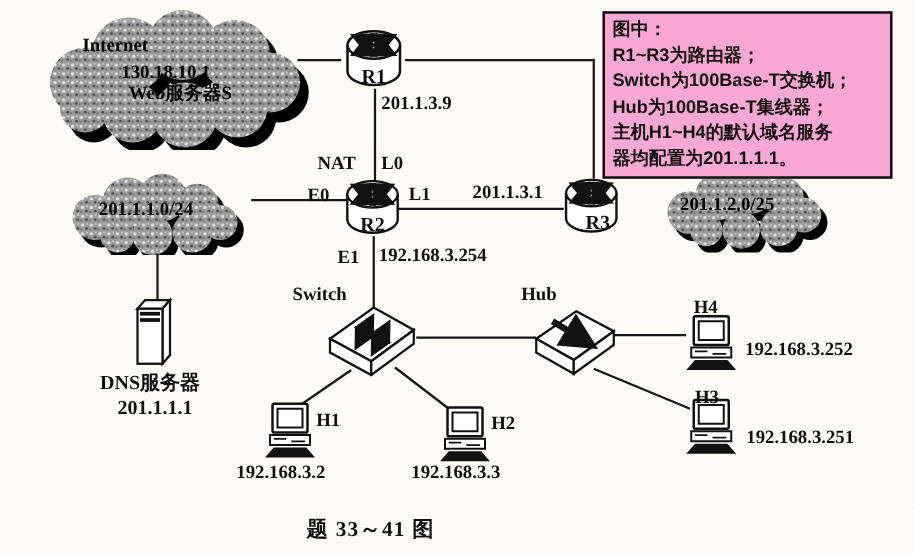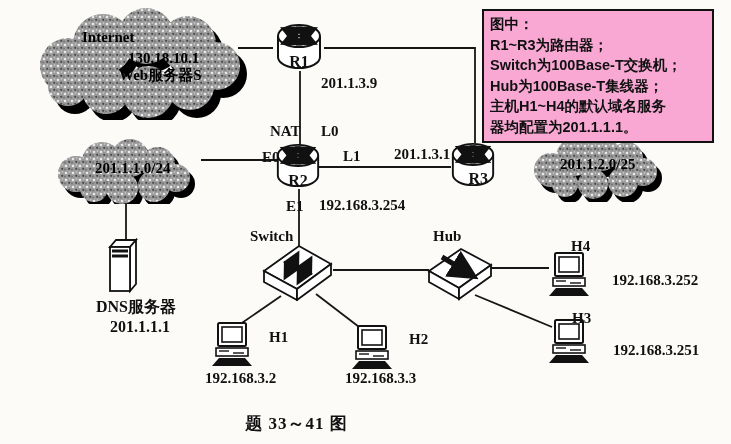--- a/index.html
+++ b/index.html
@@ -2,21 +2,21 @@
 <html><head>
 <meta charset="utf-8">
 <style>
   html,body{margin:0;padding:0;background:#e8e8e6;}
   #canvas{
     position:relative;width:731px;height:444px;margin:0 auto;
     background:#fcfbf8;overflow:hidden;
     font-family:"Liberation Serif","DejaVu Serif",serif;color:#111;
   }
   .abs{position:absolute;}
-  .lbl{position:absolute;white-space:nowrap;font-weight:600;font-size:15px;color:#101010;line-height:1;margin-left:16px;}
+  .lbl{position:absolute;white-space:nowrap;font-weight:600;font-size:15px;color:#101010;line-height:1;}
   .cloud-txt{font-weight:700;color:#000;}
   .rlabel{position:absolute;width:30px;text-align:center;font-size:16px;font-weight:600;}
   #info-box{
     position:absolute;left:482px;top:9px;width:218px;height:124px;
     border:2px solid #111;padding:3px 4px 3px 6px;background:#f9a8d4;
     font-size:14.5px;line-height:20.6px;font-weight:600;
     font-family:"Liberation Sans","DejaVu Sans",sans-serif;white-space:nowrap;
   }
   #caption{position:absolute;left:0;top:412px;width:593px;text-align:center;
     font-size:17px;font-weight:600;letter-spacing:1px;}
@@ -72,21 +72,21 @@
         <circle cx="118" cy="28" r="28"></circle>
       <circle cx="160" cy="36" r="28"></circle>
         <circle cx="188" cy="58" r="24"></circle>
         <circle cx="162" cy="78" r="24"></circle>
       <circle cx="120" cy="84" r="26"></circle>
         <circle cx="78" cy="82" r="24"></circle>
         <circle cx="40" cy="78" r="20"></circle>
     </g>
   </svg>
   <span class="lbl cloud-txt" style="left:66px;top:30px;">Internet</span>
-  <span class="lbl cloud-txt" style="left:112px;top:51px;">130.18.10.1</span>
+  <span class="lbl cloud-txt" style="left:97px;top:51px;">130.18.10.1</span>
   <span class="lbl cloud-txt" style="left:103px;top:68px;">Web服务器S</span>
 
   <svg class="abs" style="left:50px;top:136px;" width="150" height="68" viewBox="0 0 150 68">
     <g fill="#000" transform="translate(5,6)">
       <circle cx="26" cy="38" r="18"></circle>
         <circle cx="52" cy="26" r="20"></circle>
         <circle cx="80" cy="22" r="19"></circle>
       <circle cx="108" cy="28" r="17"></circle>
         <circle cx="126" cy="42" r="14"></circle>
         <circle cx="104" cy="50" r="16"></circle>

